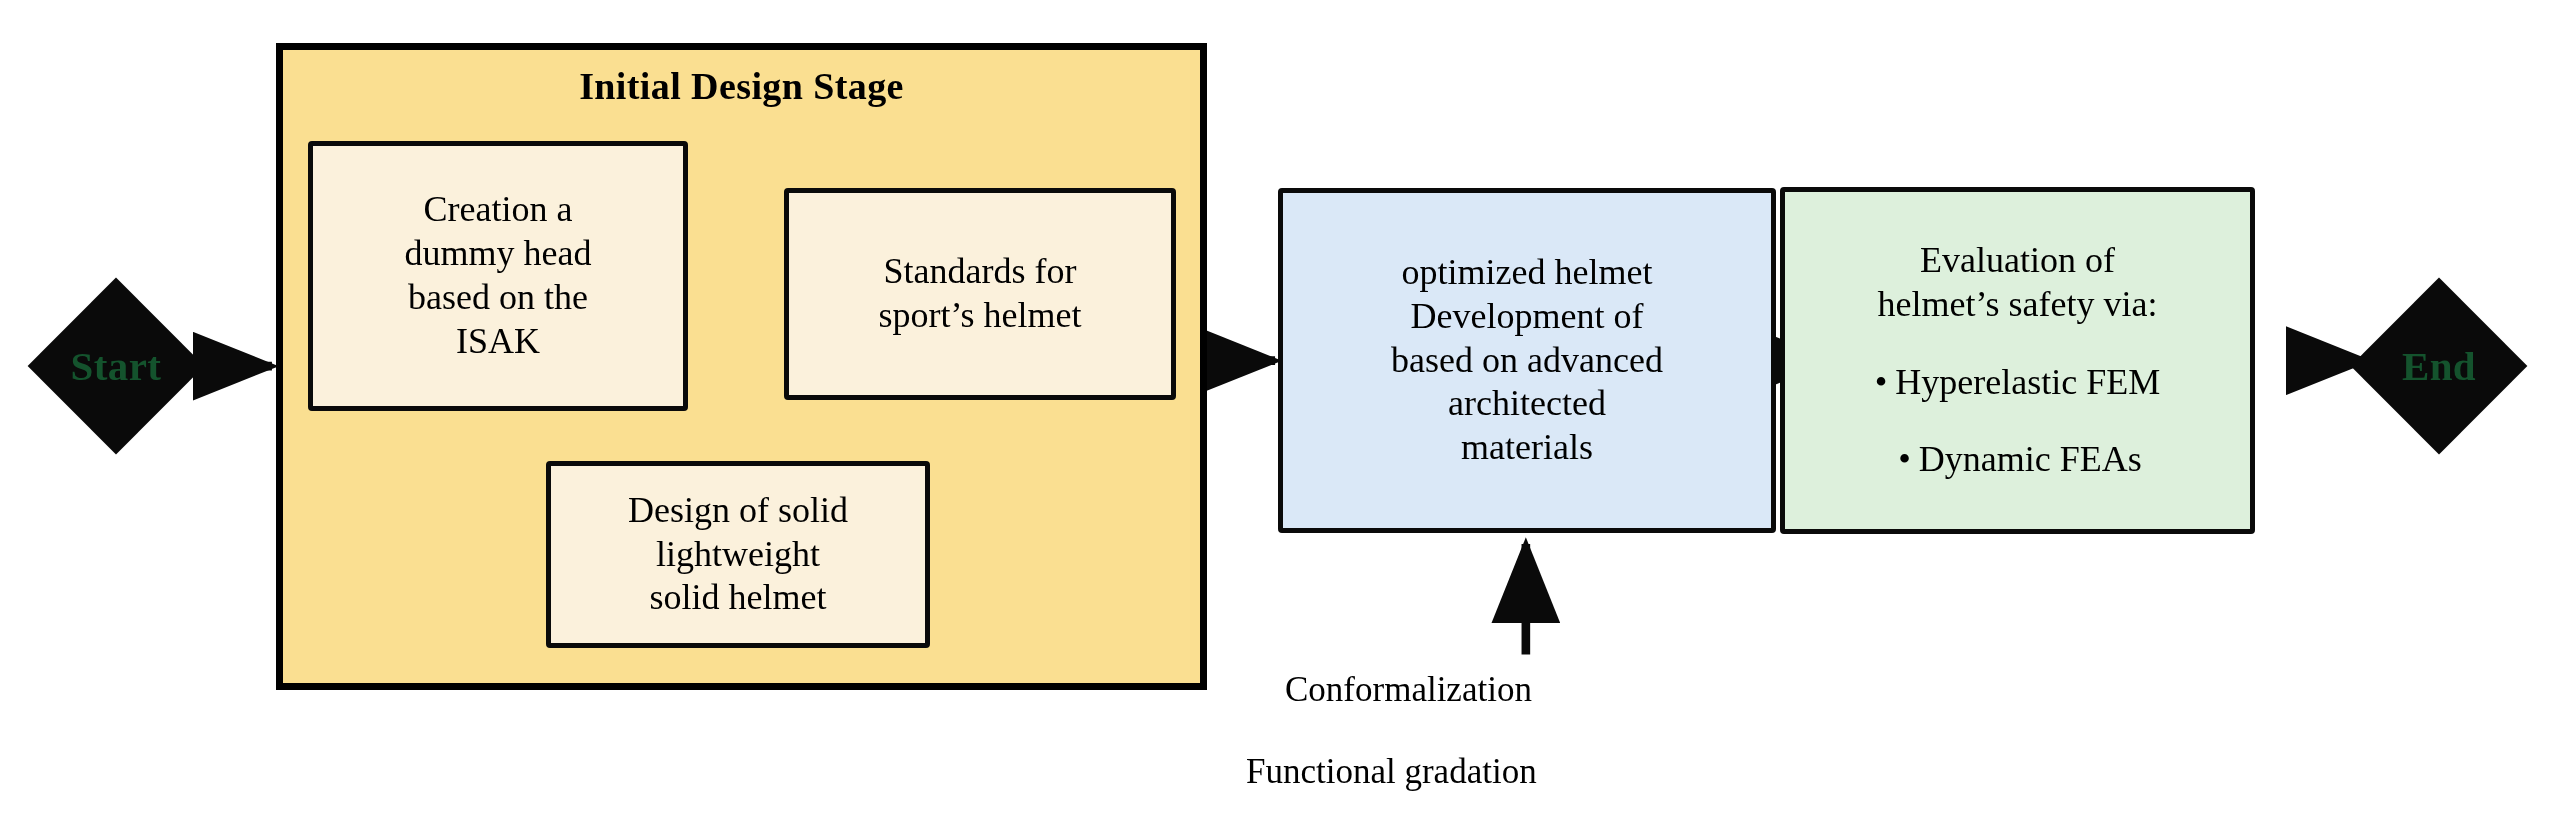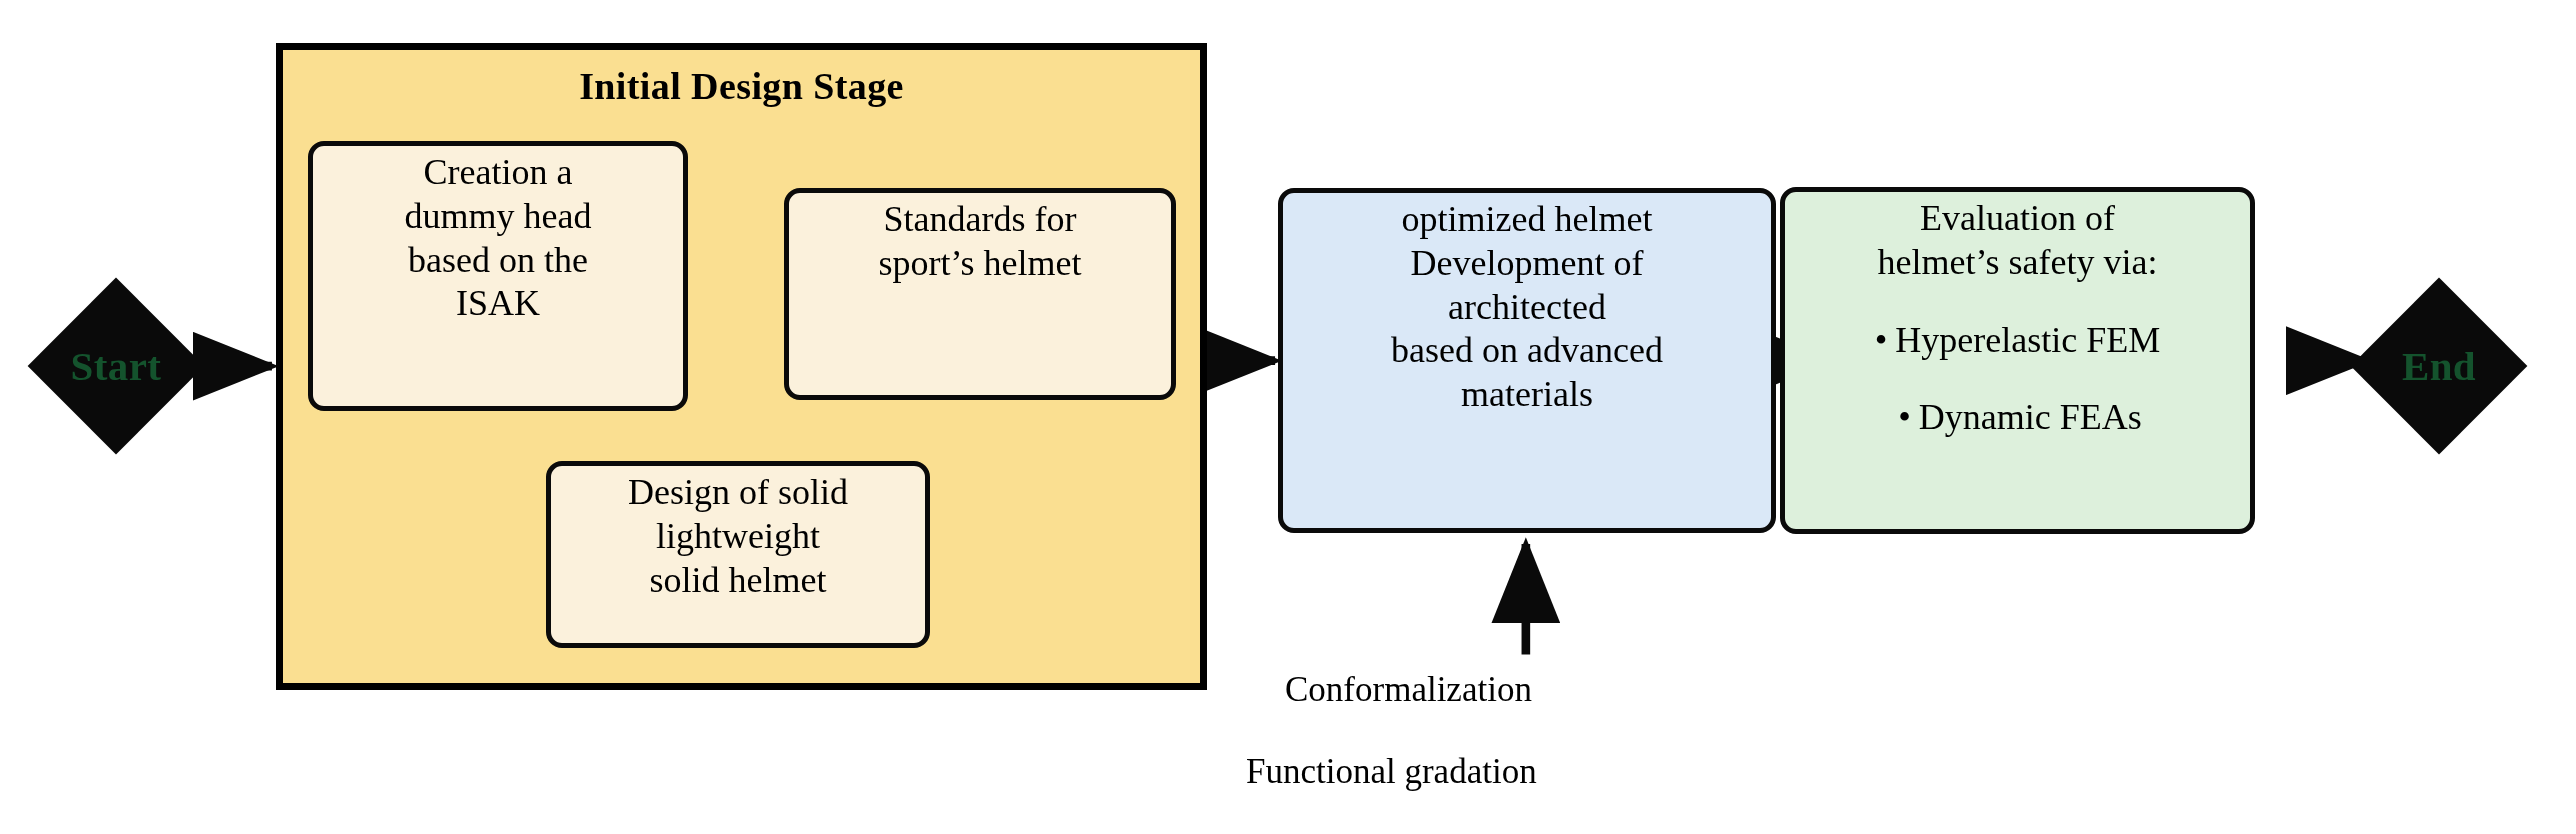--- a/index.html
+++ b/index.html
@@ -46,23 +46,23 @@
     font-weight: bold;
     color: #000000;
     letter-spacing: 0.4px;
   }
 
   
   .node {
     position: absolute;
     box-sizing: border-box;
     border: 5.5px solid #0a0a0a;
-    border-radius: 16px;
+    border-radius: 4px;
     display: flex;
-    align-items: flex-start;
+    align-items: center;
     justify-content: center;
     text-align: center;
     color: #000000;
     font-size: 36px;
     line-height: 1.22;
     padding: 4.7px 11px;
   }
   .node-cream { background: #FBF1DC; }
   .node-blue  { background: #DAE8F7; }
   .node-green { background: #DDF0DC; }
@@ -184,22 +184,22 @@
       <div>Design of solid</div>
       <div>lightweight</div>
       <div>solid helmet</div>
     </div>
   </div>
 
   <div class="node node-blue" style="left:1278px; top:188px; width:498px; height:345px;">
     <div class="node-inner">
       <div>optimized helmet</div>
       <div>Development of</div>
+      <div>based on advanced</div>
       <div>architected</div>
-      <div>based on advanced</div>
       <div>materials</div>
     </div>
   </div>
 
   <div class="node node-green" style="left:1780px; top:187px; width:475px; height:347px;">
     <div class="node-inner">
       <div>Evaluation of</div>
       <div>helmet’s safety via:</div>
       <ul class="bullet-list">
         <li>

